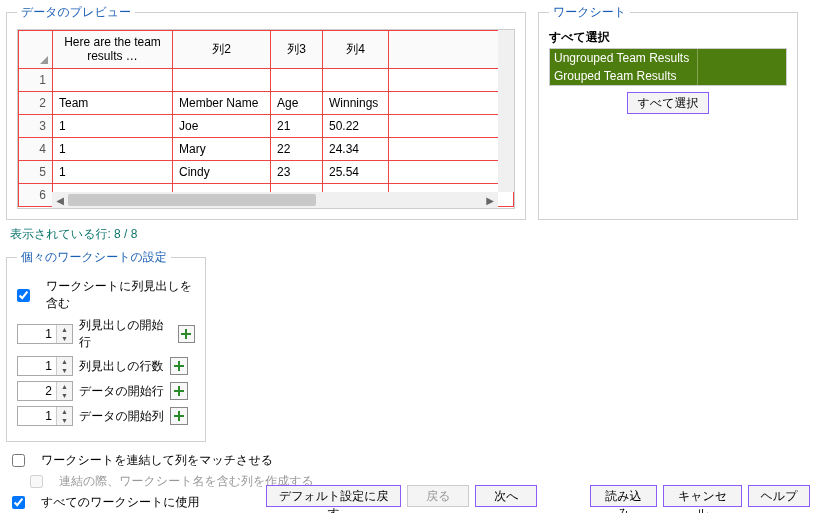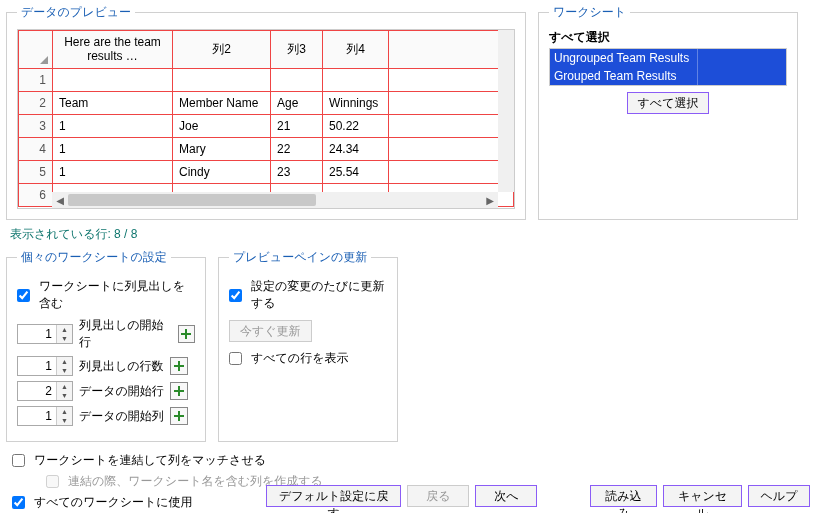--- a/index.html
+++ b/index.html
@@ -18,40 +18,40 @@
 .corner::after{content:"";position:absolute;right:4px;bottom:4px;width:0;height:0;border-left:8px solid transparent;border-top:8px solid transparent;border-bottom:8px solid #999}
 .hscroll{position:absolute;bottom:0;left:34px;right:16px;height:16px;background:#f0f0f0;display:flex;align-items:center}
 .vscroll{position:absolute;top:0;right:0;bottom:16px;width:16px;background:#f0f0f0}
 .harrow,.varrow{width:16px;height:16px;background:#f0f0f0;display:flex;align-items:center;justify-content:center;color:#666;font-size:10px;cursor:pointer}
 .htrack{flex:1;height:16px;background:#f0f0f0;position:relative}
 .hthumb{position:absolute;left:0;top:2px;width:60%;height:12px;background:#c8c8c8;border-radius:2px}
 .showrows{padding:6px 10px 2px;color:#0f766e}
 .mid{display:flex;gap:12px;padding:4px 6px}
 .indiv-fs{flex:0 0 200px}
 .update-fs{flex:0 0 180px}
-label.cb{display:flex;align-items:center;gap:9px;margin:4px 0}
+label.cb{display:flex;align-items:center;gap:16px;margin:4px 0}
 input[type=checkbox]{width:13px;height:13px}
 .spinrow{display:flex;align-items:center;gap:6px;margin:5px 0}
 .spin{display:flex;border:1px solid #aaa;width:56px;height:20px;background:#fff}
 .spin input{border:none;width:38px;text-align:right;padding-right:4px;outline:none;font-size:12px}
 .spinbtns{display:flex;flex-direction:column;width:16px;border-left:1px solid #ccc}
 .spinbtns div{flex:1;font-size:7px;display:flex;align-items:center;justify-content:center;color:#555;cursor:pointer;background:#f4f4f4}
 .plusbtn{width:18px;height:18px;border:1px solid #888;background:#f8f8f8;display:flex;align-items:center;justify-content:center;cursor:pointer}
 .plusbtn svg{width:12px;height:12px}
 button{background:#f4f4f4;border:1px solid #8b5cf6;padding:2px 10px;height:22px;cursor:pointer;font-size:12px}
 button:disabled{color:#999;border-color:#ccc;cursor:default}
 .ws-head{display:flex;margin-bottom:2px}
 .ws-head span{font-weight:bold;font-size:12px}
 .wh1{flex:0 0 148px}
 .ws-list{border:1px solid #ccc}
 .ws-row{display:flex}
 .ws-row div{padding:2px 4px;height:18px;overflow:hidden}
 .ws-row div:first-child{flex:0 0 148px;border-right:1px solid rgba(255,255,255,0.3)}
 .ws-row div:last-child{flex:1}
-.ws-row.sel{background:#1d4ed8;color:#fff}
+.ws-row.sel{background:#4d7c0f;color:#fff}
 .ws-selall{text-align:center;margin-top:6px}
 .bottom-opts{padding:2px 12px}
 .disabled{color:#999}
 .btnbar{position:absolute;bottom:6px;left:0;right:8px;display:flex;align-items:center}
 .btnbar .sp{flex:1}
 .btnbar button{margin-left:6px;min-width:62px}
 </style>
 </head>
 <body>
 
@@ -231,40 +231,28 @@
           <div class="plusbtn">
             <svg viewBox="0 0 12 12">
               <rect x="5" y="1" width="2" height="10" fill="#2a8a2a"></rect>
               <rect x="1" y="5" width="10" height="2" fill="#2a8a2a"></rect>
             </svg>
           </div>
         </div>
       </div>
   </fieldset>
 
-  <fieldset class="update-fs">
-    <legend>プレビューペインの更新</legend>
-    <label class="cb">
-      <input type="checkbox" checked="" style="">
-      <span>設定の変更のたびに更新する</span>
-    </label>
-    <button disabled="" style="margin:4px 0">今すぐ更新</button>
-    <label class="cb">
-      <input type="checkbox" style="">
-      <span>すべての行を表示</span>
-    </label>
-  </fieldset>
 </div>
 
 <div class="bottom-opts">
   <label class="cb">
     <input type="checkbox" style="">
     <span>ワークシートを連結して列をマッチさせる</span>
   </label>
-  <label class="cb disabled" style="margin-left:34px">
+  <label class="cb disabled" style="margin-left:18px">
     <input type="checkbox" disabled="" style="">
     <span>連結の際、ワークシート名を含む列を作成する</span>
   </label>
   <label class="cb">
     <input type="checkbox" checked="" style="">
     <span>すべてのワークシートに使用</span>
   </label>
 </div>
 
 <div class="btnbar">

